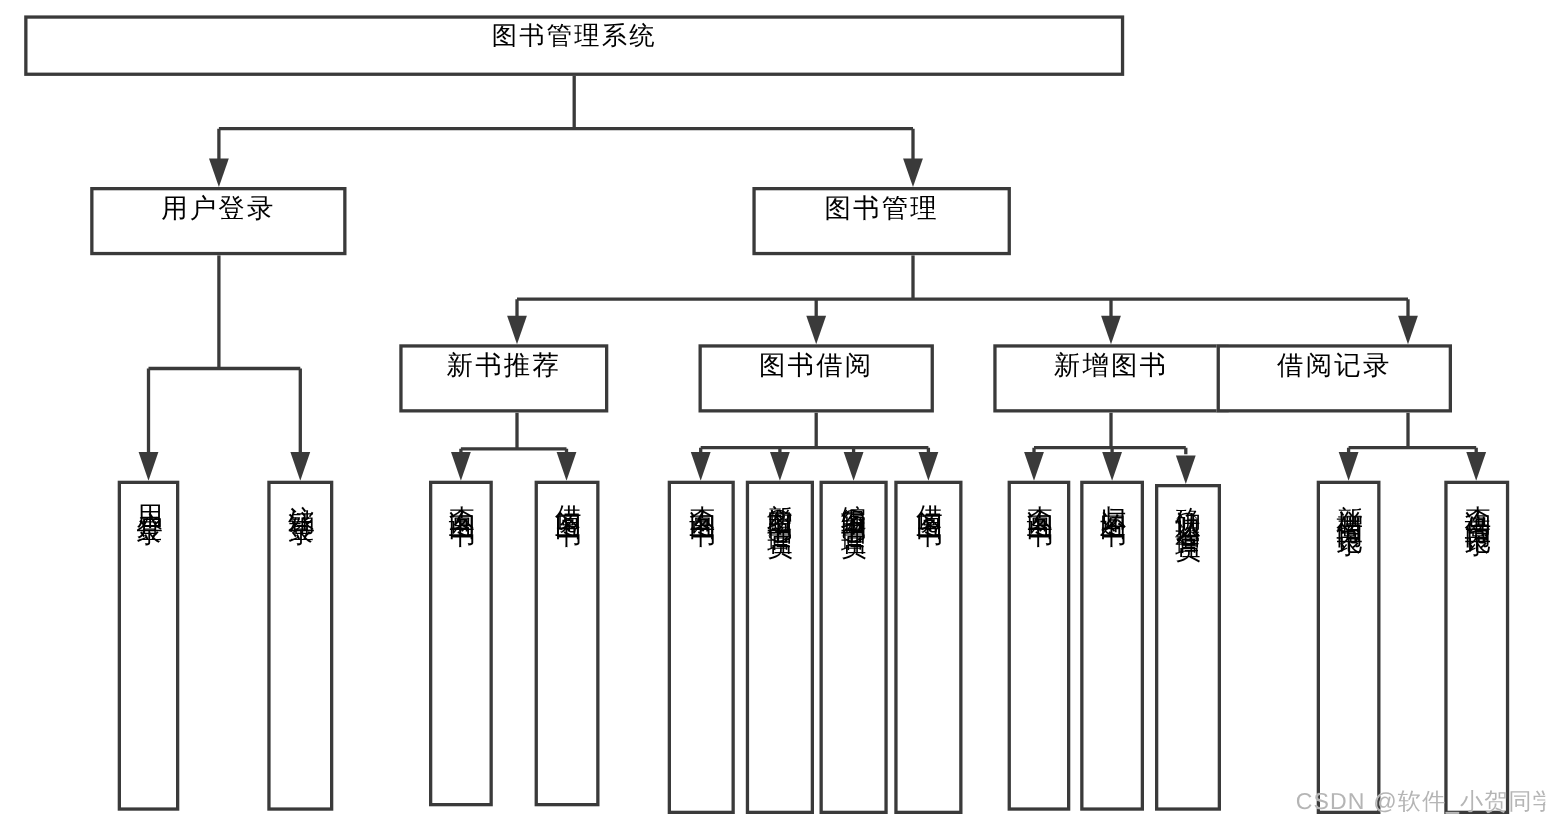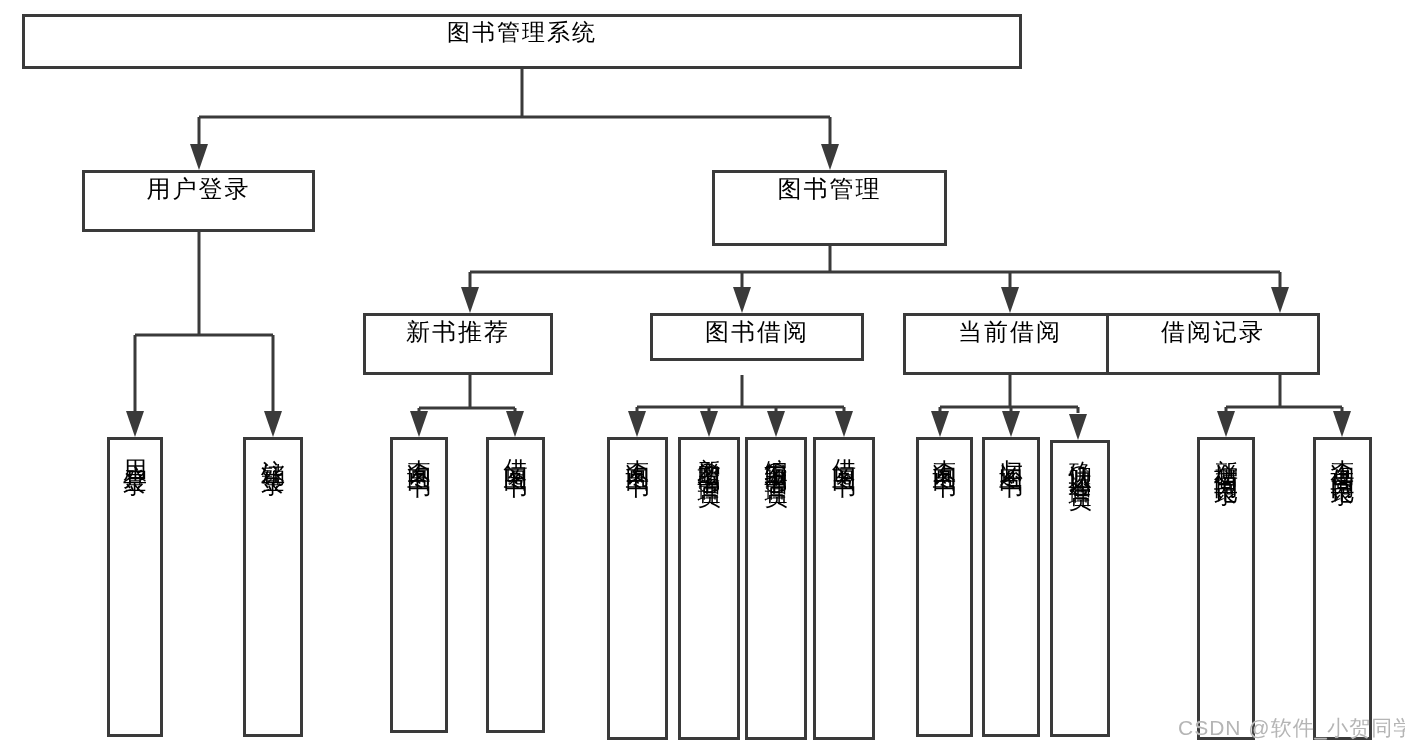--- a/index.html
+++ b/index.html
@@ -116,32 +116,32 @@
     </g>
   </svg>
 
   <div class="node h root" style="left:22px; top:14px; width:1000px; height:55px;">
     <span>图书管理系统</span>
   </div>
 
   <div class="node h" style="left:82px; top:170px; width:233px; height:62px;">
     <span>用户登录</span>
   </div>
-  <div class="node h" style="left:712px; top:170px; width:235px; height:76px;">
+  <div class="node h" style="left:684px; top:170px; width:235px; height:62px;">
     <span>图书管理</span>
   </div>
 
   <div class="node h" style="left:363px; top:313px; width:190px; height:62px;">
     <span>新书推荐</span>
   </div>
-  <div class="node h" style="left:650px; top:313px; width:214px; height:48px;">
+  <div class="node h" style="left:635px; top:313px; width:214px; height:62px;">
     <span>图书借阅</span>
   </div>
   <div class="node h" style="left:903px; top:313px; width:214px; height:62px;">
-    <span>当前借阅</span>
+    <span>新增图书</span>
   </div>
   <div class="node h" style="left:1106px; top:313px; width:214px; height:62px;">
     <span>借阅记录</span>
   </div>
 
   <div class="node v" style="left:107px; top:437px; width:56px; height:300px;">
     <span>用户登录</span>
   </div>
   <div class="node v" style="left:243px; top:437px; width:60px; height:300px;">
     <span>注销登录</span>

